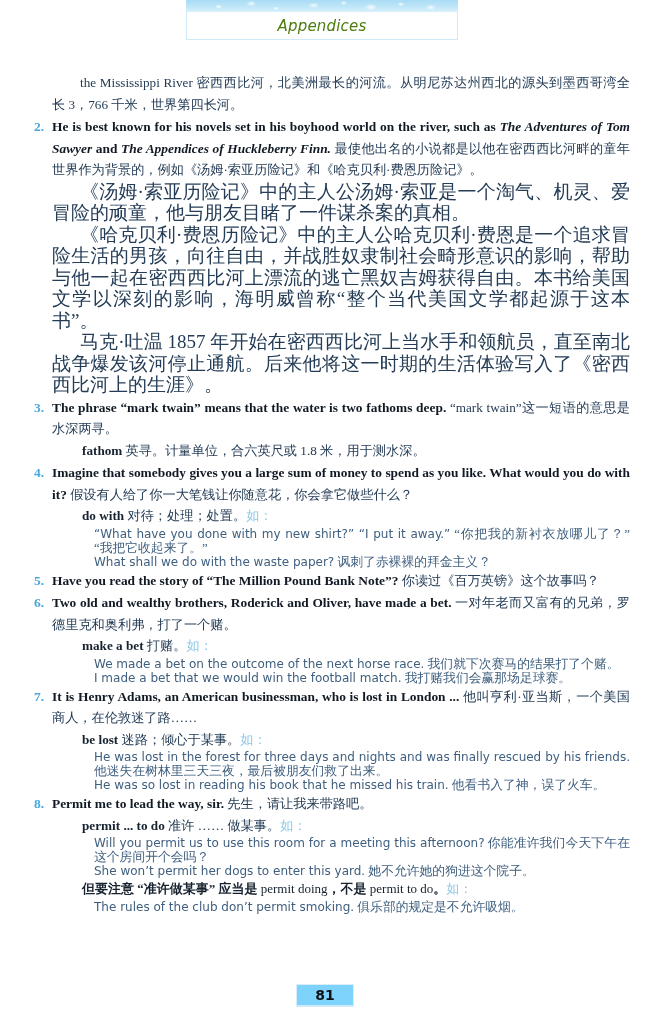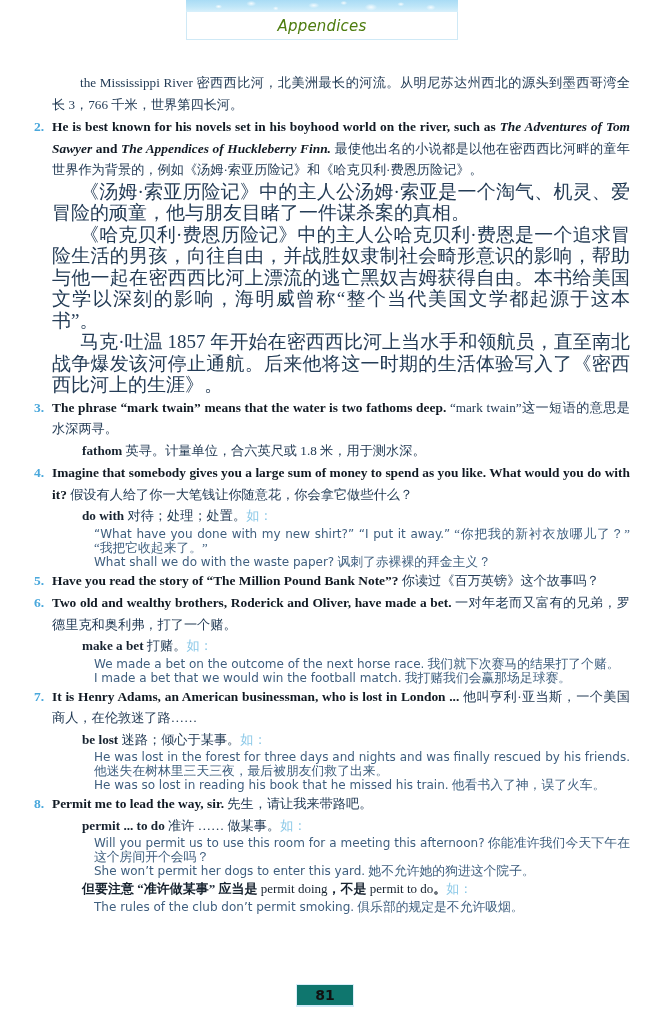--- a/index.html
+++ b/index.html
@@ -153,21 +153,21 @@
   .p-tip .ru { color: #8cc9e8; font-weight: normal; }
   .p-tip .en { font-weight: normal; color: #16222f; }
 
   
   .page-footer {
     position: absolute;
     left: 296px;
     top: 984px;
     width: 58px;
     height: 22px;
-    background: #0f766e;
+    background: #7dd3fc;
     border: 1px solid #d8eef9;
     box-sizing: border-box;
     display: flex;
     align-items: center;
     justify-content: center;
   }
   .page-number {
     font-family: "DejaVu Sans", sans-serif;
     font-weight: bold;
     font-size: 14px;

